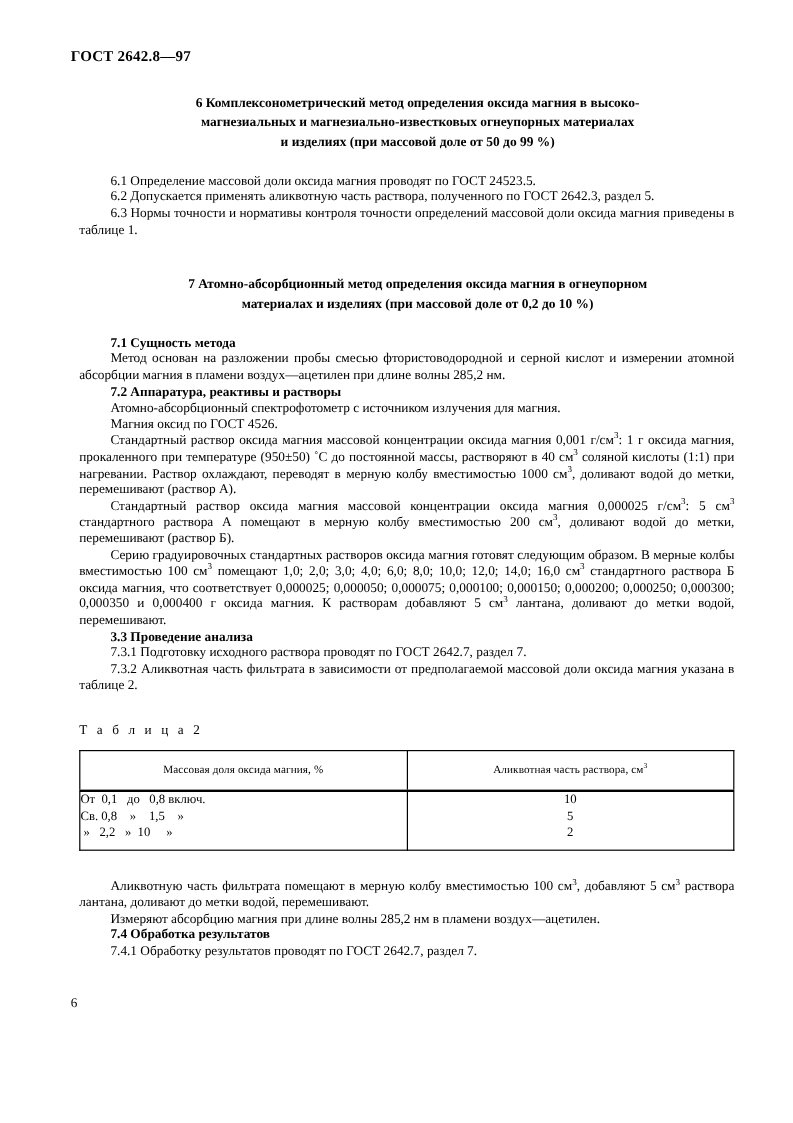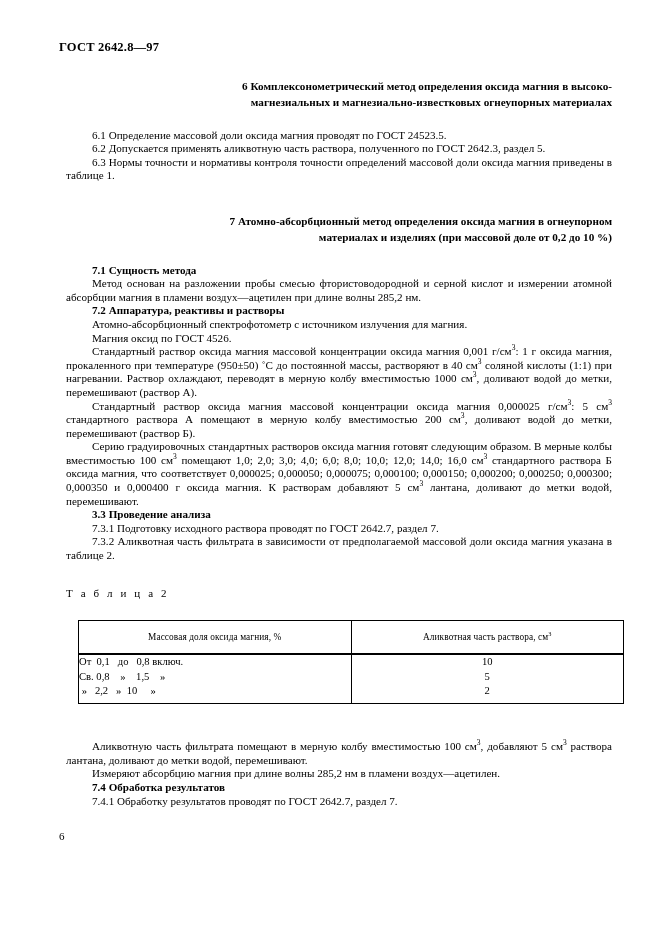--- a/index.html
+++ b/index.html
@@ -34,21 +34,21 @@
   .content {
     position: absolute;
     left: 62px;
     top: 78px;
     width: 546px;
   }
   .sect-title {
     font-weight: bold;
     font-size: 11.2px;
     line-height: 16.3px;
-    text-align: right;
+    text-align: center;
     margin: 0;
     padding-left: 20px;
     text-indent: -2px;
   }
   .sect-title.s7 {
     padding-left: 20px;
   }
   p {
     margin: 0;
     font-size: 11.1px;
@@ -74,21 +74,21 @@
   sup { font-size: 0.68em; vertical-align: super; line-height: 0; }
 
   .table-caption {
     font-size: 11px;
     letter-spacing: 2.6px;
     margin: 0;
   }
   table.data {
     border-collapse: collapse;
     width: 546px;
-    margin: 12px;
+    margin: 0;
     table-layout: fixed;
   }
   table.data th, table.data td {
     border: 1px solid #000;
     padding: 0;
     vertical-align: top;
   }
   table.data thead th {
     border-bottom-width: 2px;
     font-weight: normal;
@@ -125,20 +125,21 @@
 
 <div class="page">
 
   <div class="doc-header">ГОСТ 2642.8—97</div>
 
   <div class="content">
 
     <div>
       <p class="sect-title">6  Комплексонометрический метод определения оксида магния в высоко-</p>
       <p class="sect-title">магнезиальных и магнезиально-известковых огнеупорных материалах</p>
+      <p class="sect-title">и изделиях (при массовой доле от 50 до 99 %)</p>
     </div>
 
     <div class="gap-md"></div>
 
     <p class="ind">6.1  Определение массовой доли оксида магния проводят по ГОСТ 24523.5.</p>
     <p class="ind">6.2  Допускается применять аликвотную часть раствора, полученного по ГОСТ 2642.3, раздел 5.</p>
     <p class="ind">6.3  Нормы точности и нормативы контроля точности определений массовой доли оксида магния приведены в таблице 1.</p>
 
     <div class="gap-xl"></div>
 

